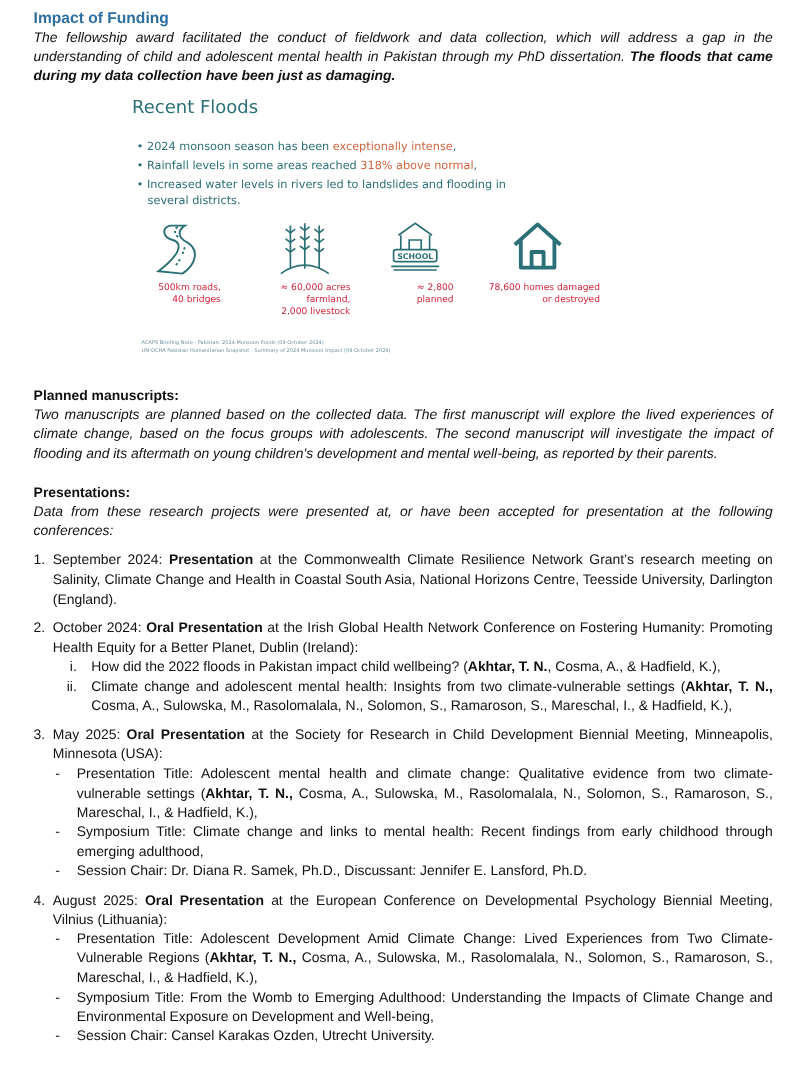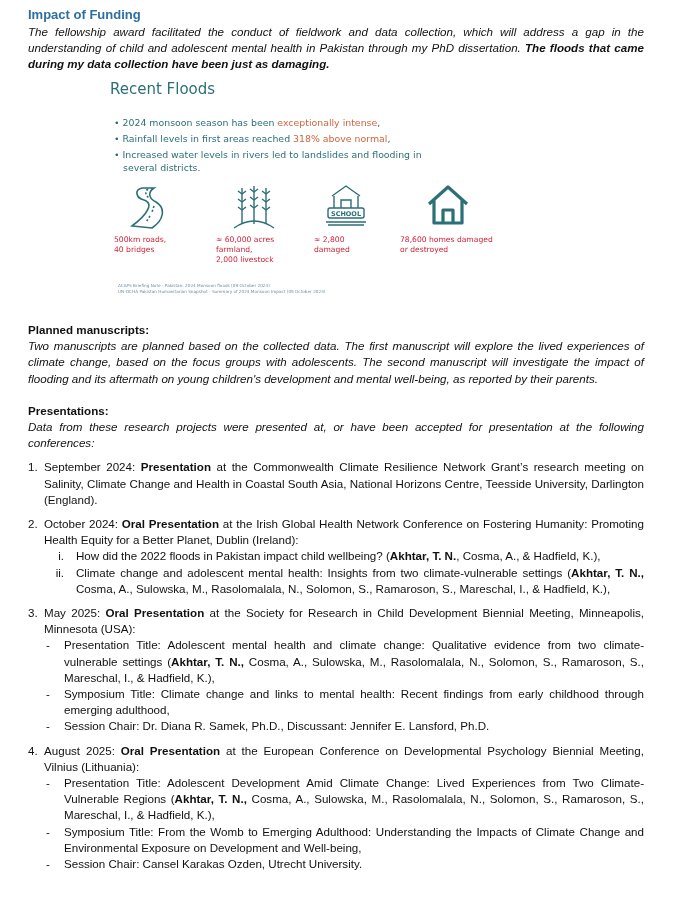--- a/index.html
+++ b/index.html
@@ -11,21 +11,21 @@
   b { font-weight: bold; }
   .sub { font-weight: bold; margin: 0; }
 
   
   .info { position: absolute; left: 110px; top: 80px; width: 400px; height: 220px; font-family: "DejaVu Sans", sans-serif; }
   .info-title { position: absolute; left: 0; top: 0; color: #2b6f77; font-size: 15px; }
   .info-bullets { position: absolute; left: 4px; top: 35px; font-size: 9.4px; line-height: 16px; color: #2b6f77; }
   .info-bullets .hl { color: #d0643e; }
   .info-bullets .cont { padding-left: 9px; display: block; margin-top: -3px; }
   .icon { position: absolute; }
-  .stat { position: absolute; color: #d0243a; font-size: 7.6px; text-align: left; line-height: 10px; }
+  .stat { position: absolute; color: #d0243a; font-size: 7.6px; text-align: right; line-height: 10px; }
   .sources { position: absolute; left: 8px; top: 203px; font-size: 4.2px; line-height: 6px; color: #6b8fa3; }
 
   .list { margin: 0; padding: 0; list-style: none; }
   .item { position: relative; padding-left: 16px; text-align: justify; }
   .num { position: absolute; left: 0; top: 0; }
   .roman { position: relative; padding-left: 48px; text-align: justify; }
   .roman .rn { position: absolute; left: 16px; width: 20px; text-align: right; }
   .dash { position: relative; padding-left: 36px; text-align: justify; }
   .dash .d { position: absolute; left: 18px; }
 </style>
@@ -34,21 +34,21 @@
 
 <div class="page">
   <div class="h1">Impact of Funding</div>
   <p><span>The fellowship award facilitated the conduct of fieldwork and data collection, which will address a gap in the understanding of child and adolescent mental health in Pakistan through my PhD dissertation. </span><b>The floods that came during my data collection have been just as damaging.</b></p>
 </div>
 
 <div class="info">
   <div class="info-title">Recent Floods</div>
   <div class="info-bullets">
     <div>• <span>2024 monsoon season has been </span><span class="hl">exceptionally intense</span><span>,</span></div>
-    <div>• <span>Rainfall levels in first areas reached </span><span class="hl">318% above normal</span><span>,</span></div>
+    <div>• <span>Rainfall levels in some areas reached </span><span class="hl">318% above normal</span><span>,</span></div>
     <div>• <span>Increased water levels in rivers led to landslides and flooding in</span><span class="cont">several districts.</span></div>
   </div>
 
   <svg class="icon" style="left:20px;top:106px" width="40" height="44" viewBox="0 0 40 44" fill="none" stroke="#2b6f77" stroke-width="1.6">
     <path d="M12 2 C4 4 6 12 14 14 C24 17 18 28 2 40 L22 42 C34 34 36 22 26 16 C18 12 18 6 24 2 Z"></path>
     <path d="M18 3 C14 6 16 10 20 13 M24 20 L22 26 M20 30 L16 36" stroke-dasharray="2 2"></path>
   </svg>
 
   <svg class="icon" style="left:122px;top:104px" width="44" height="46" viewBox="0 0 44 46" fill="none" stroke="#2b6f77" stroke-width="1.4">
     <path d="M10 40 V4 M22 40 V2 M34 40 V4"></path>
@@ -73,21 +73,21 @@
     <div>500km roads,</div>
       <div>40 bridges</div>
   </div>
   <div class="stat" style="left:106px;top:155px;width:76px">
     <div>≈ 60,000 acres</div>
       <div>farmland,</div>
       <div>2,000 livestock</div>
   </div>
   <div class="stat" style="left:204px;top:155px;width:64px">
     <div>≈ 2,800</div>
-      <div>damaged</div>
+      <div>planned</div>
   </div>
   <div class="stat" style="left:290px;top:155px;width:100px">
     <div>78,600 homes damaged</div>
       <div>or destroyed</div>
   </div>
   <div class="sources">
     <div>ACAPS Briefing Note - Pakistan: 2024 Monsoon floods (09 October 2024)</div>
       <div>UN-OCHA Pakistan Humanitarian Snapshot - Summary of 2024 Monsoon Impact (09 October 2024)</div>
   </div>
 </div>

